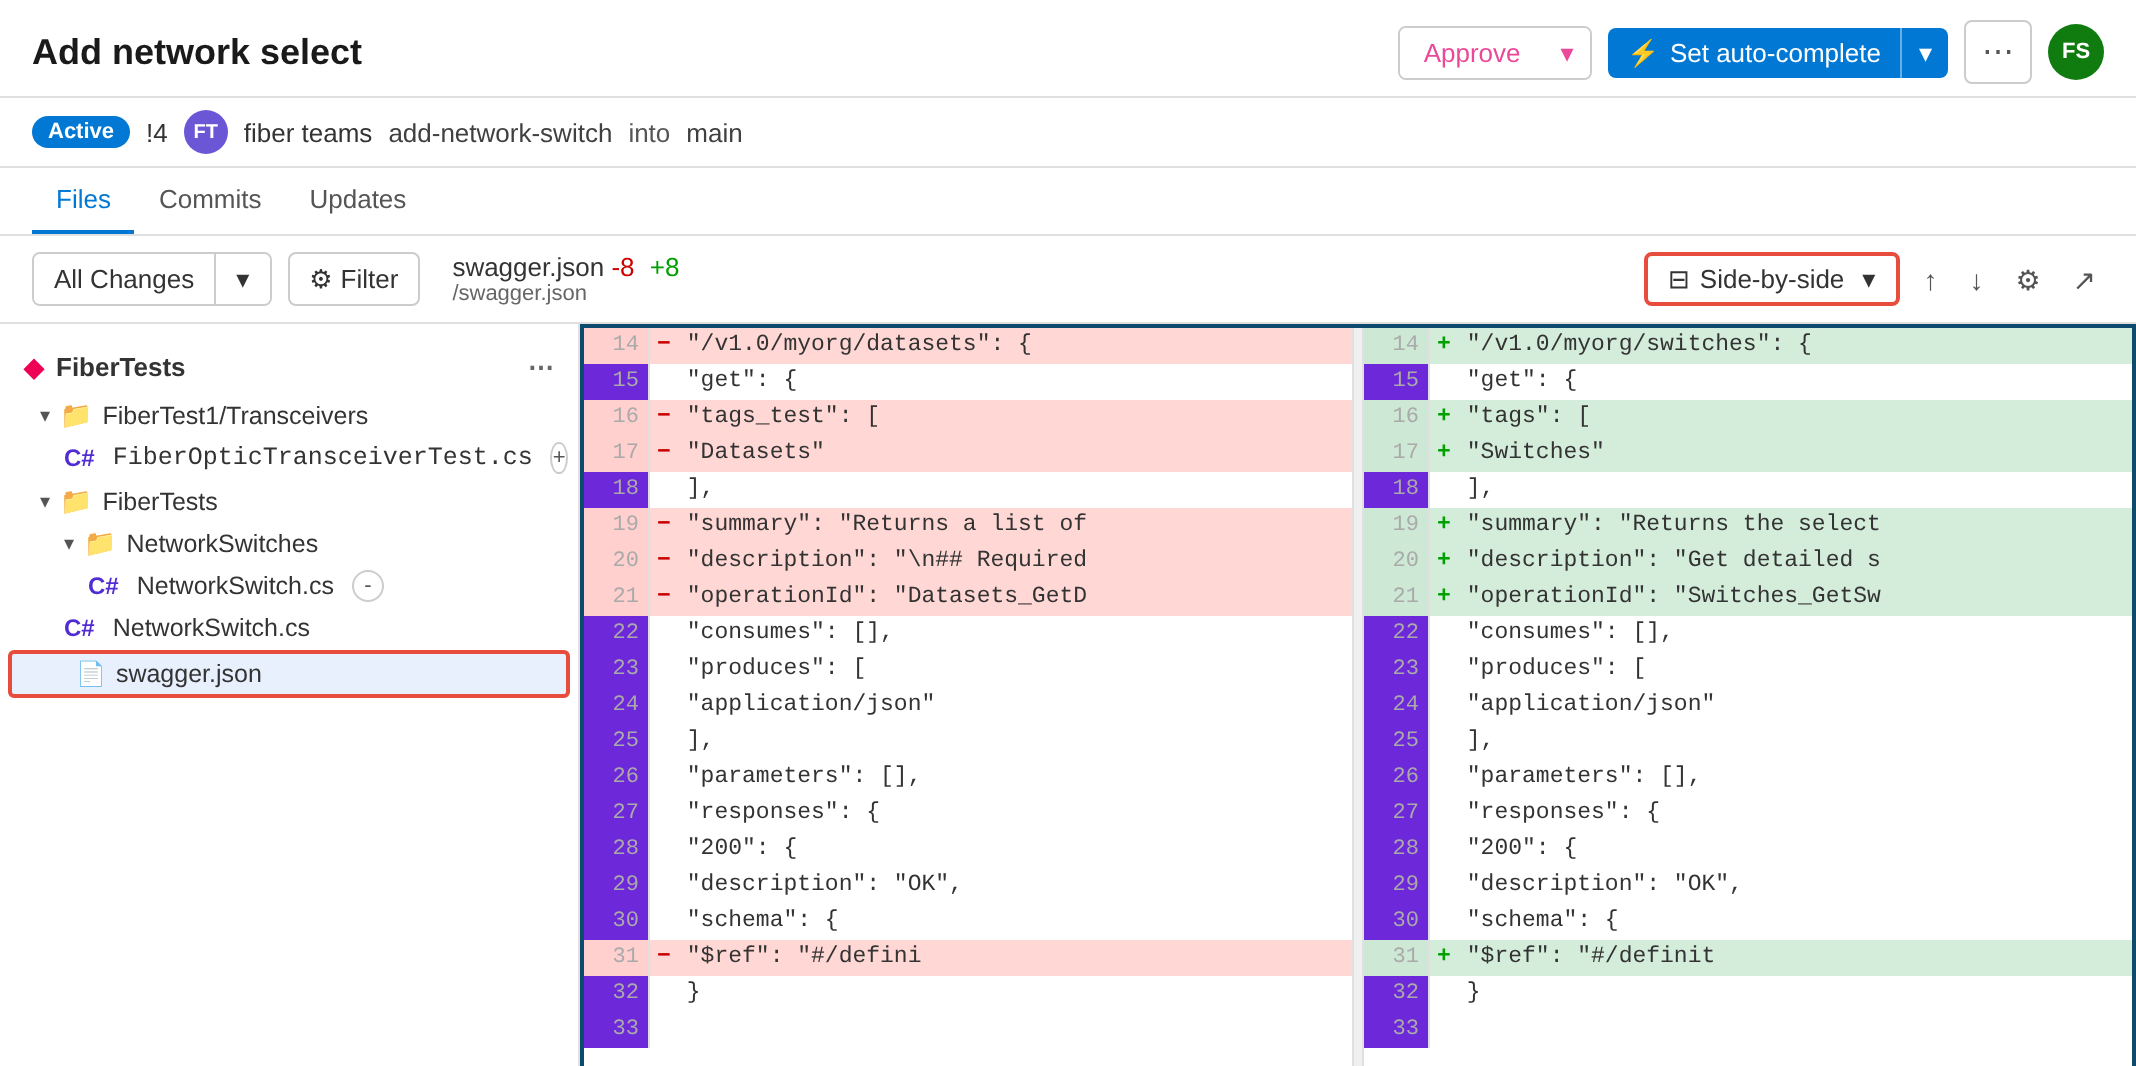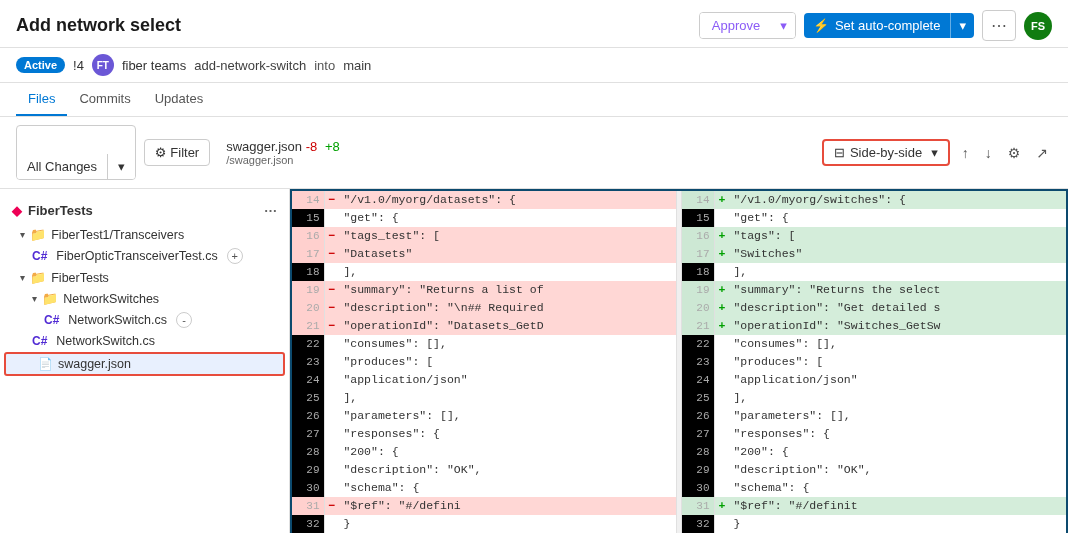--- a/index.html
+++ b/index.html
@@ -18,21 +18,21 @@
     .branch-info { color: #404040; font-size: 13px; }
 
     
     .tabs { display: flex; align-items: center; padding: 0 16px; border-bottom: 1px solid #e0e0e0; }
     .tab { padding: 8px 12px; font-size: 13px; cursor: pointer; color: #555; border-bottom: 2px solid transparent; }
     .tab.active { color: #0078d4; border-bottom: 2px solid #0078d4; font-weight: 500; }
 
     
     .toolbar { display: flex; align-items: center; padding: 8px 16px; border-bottom: 1px solid #e0e0e0; gap: 8px; }
     .btn-group { display: flex; align-items: center; border: 1px solid #ccc; border-radius: 4px; overflow: hidden; }
-    .btn-group button { background: #fff; border: none; padding: 5px 10px; cursor: pointer; font-size: 13px; color: #333; display: flex; align-items: center; gap: 4px; margin-top: 28px; }
+    .btn-group button { background: #fff; border: none; padding: 5px 10px; cursor: pointer; font-size: 13px; color: #333; display: flex; align-items: center; gap: 4px; }
     .btn-group button:not(:last-child) { border-right: 1px solid #ccc; }
     .filter-btn { display: flex; align-items: center; gap: 4px; background: #fff; border: 1px solid #ccc; border-radius: 4px; padding: 5px 10px; cursor: pointer; font-size: 13px; color: #333; }
     .file-info { margin-left: 8px; display: flex; flex-direction: column; }
     .file-path { font-size: 11px; color: #666; }
     .toolbar-right { margin-left: auto; display: flex; align-items: center; gap: 8px; }
     .side-by-side-btn { display: flex; align-items: center; gap: 5px; border: 2px solid #e74c3c; border-radius: 4px; padding: 4px 10px; font-size: 13px; color: #333; background: #fff; cursor: pointer; font-weight: 500; }
     .icon-btn { background: none; border: none; cursor: pointer; color: #555; font-size: 14px; padding: 4px; }
 
     
     .main-content { display: flex; height: calc(533px - 160px); overflow: hidden; }
@@ -52,32 +52,32 @@
     .minus-circle { width: 16px; height: 16px; border-radius: 50%; border: 1px solid #ccc; display: flex; align-items: center; justify-content: center; font-size: 11px; color: #555; cursor: pointer; margin-left: 4px; }
     .chevron { font-size: 10px; color: #555; }
     .diamond-icon { color: #e05; font-size: 13px; }
 
     
     .diff-area { flex: 1; overflow: auto; display: flex; }
     .diff-pane { flex: 1; overflow: hidden; font-family: 'Consolas', 'Courier New', monospace; font-size: 11.5px; }
     .diff-pane-inner { overflow: auto; height: 100%; }
     .diff-table { width: 100%; border-collapse: collapse; }
     .diff-table td { white-space: nowrap; padding: 0 4px; line-height: 18px; }
-    .line-num { width: 32px; min-width: 32px; text-align: right; color: #aaa; background: #000000; border-right: 1px solid #e0e0e0; padding-right: 6px; font-size: 11px; user-select: none; }
+    .line-num { width: 32px; min-width: 32px; text-align: right; color: #aaa; background: #6d28d9; border-right: 1px solid #e0e0e0; padding-right: 6px; font-size: 11px; user-select: none; }
     .line-code { padding-left: 8px; }
     .line-del { background: #ffd7d5; }
     .line-del .line-num { background: #ffd0ce; }
     .line-add { background: #d4edda; }
     .line-add .line-num { background: #cde8d4; }
     .line-normal { background: #fff; }
     .diff-divider { width: 6px; min-width: 6px; background: #f0f0f0; border-left: 1px solid #e0e0e0; border-right: 1px solid #e0e0e0; }
 
     
     .approve-btn { display: flex; align-items: center; border: 1px solid #ccc; border-radius: 4px; overflow: hidden; }
-    .approve-btn button { background: #fff; border: none; padding: 5px 12px; cursor: pointer; font-size: 13px; color: #8b5cf6; }
+    .approve-btn button { background: #fff; border: none; padding: 5px 12px; cursor: pointer; font-size: 13px; color: #ec4899; }
     .approve-btn .split { border-left: 1px solid #ccc; padding: 5px 8px; cursor: pointer; background: #fff; border: none; }
     .autocomplete-btn { display: flex; align-items: center; background: #0078d4; color: #fff; border: none; border-radius: 4px; overflow: hidden; }
     .autocomplete-btn button { background: transparent; border: none; padding: 5px 10px; cursor: pointer; font-size: 13px; color: #fff; display: flex; align-items: center; gap: 5px; }
     .autocomplete-btn .split { border-left: 1px solid rgba(255,255,255,0.4); padding: 5px 8px; cursor: pointer; }
     .more-btn { background: #fff; border: 1px solid #ccc; border-radius: 4px; padding: 5px 8px; cursor: pointer; font-size: 16px; color: #555; }
     .avatar-fs { width: 28px; height: 28px; border-radius: 50%; background: #107c10; color: #fff; display: flex; align-items: center; justify-content: center; font-size: 11px; font-weight: 700; }
   </style>
 </head>
 <body>
 
@@ -160,21 +160,21 @@
     </div>
 
     <div class="folder-item level1">
       <span class="chevron">▾</span>
       <span class="folder-icon">📁</span>
       <span>FiberTest1/Transceivers</span>
     </div>
 
     <div class="folder-item level2" style="padding-left:32px;">
       <span style="color:#512bd4;font-size:12px;font-weight:700;">C#</span>
-      <span style="margin-left:4px;">FiberOpticTransceiverTest.cs</span>
+      <span style="margin-left:4px;font-family:Liberation Mono, monospace;">FiberOpticTransceiverTest.cs</span>
       <div class="plus-circle">+</div>
     </div>
 
     <div class="folder-item level1">
       <span class="chevron">▾</span>
       <span class="folder-icon">📁</span>
       <span>FiberTests</span>
     </div>
 
     <div class="folder-item level2" style="padding-left:32px;">

